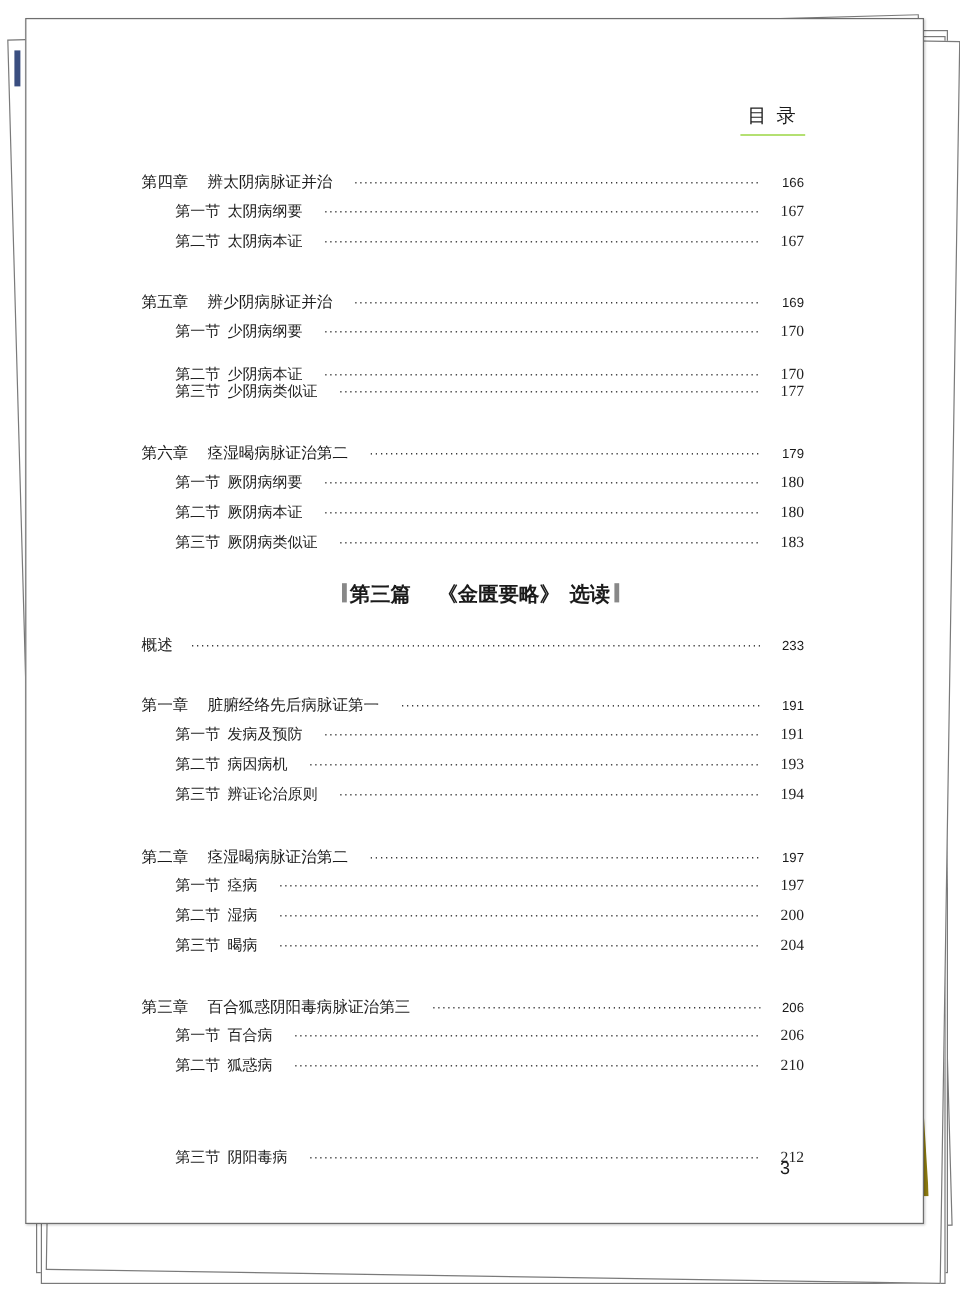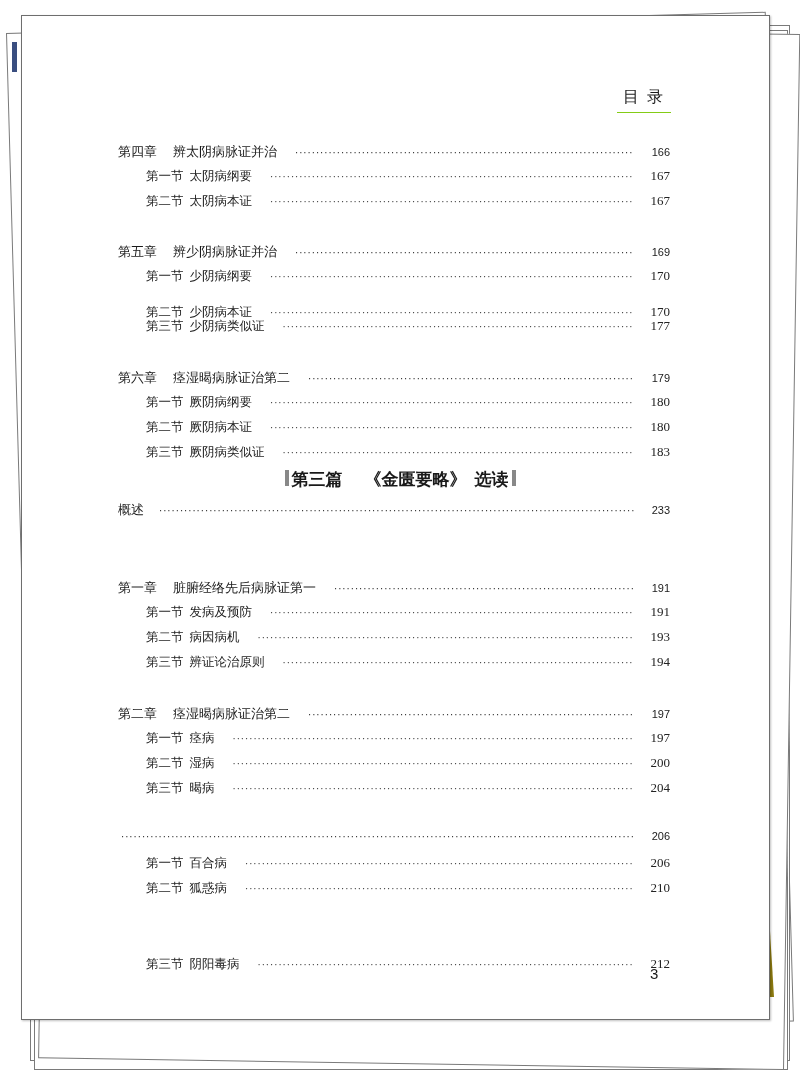--- a/index.html
+++ b/index.html
@@ -23,21 +23,21 @@
   .row .dots { flex:1; overflow:hidden; margin:0 3px; color:#333; letter-spacing:1px; font-size:10px; }
   .row .dots::before { content:"································································································································"; }
   .row .pg { flex:none; }
   .chapter { font-family:"DejaVu Sans", "Liberation Sans", sans-serif; font-size:13px; }
   .chapter .num { margin-right:16px; }
   .chapter .pg { font-family:"Liberation Sans", sans-serif; font-size:11px; }
   .section { font-size:12.5px; color:#222; }
   .section .label { padding-left:28px; }
   .section .num { margin-right:6px; }
   .section .pg { font-family:"Liberation Serif", serif; font-size:13px; }
-  .part-title { position:absolute; left:0; width:800px; top:468px; text-align:center;
+  .part-title { position:absolute; left:0; width:800px; top:484px; text-align:center;
                 font-family:"DejaVu Serif", serif; font-weight:bold; font-size:17px; }
   .part-title .bar { display:inline-block; width:4px; height:16px; background:#888; vertical-align:-1px; margin:0 3px; }
   .part-title .gap { display:inline-block; width:22px; }
   .page-number { position:absolute; left:650px; top:965px; font-family:"Liberation Sans", sans-serif; font-size:15px; }
 </style>
 </head>
 <body>
 
 <div class="sheet back1"></div>
 <div class="accent-blue"></div>
@@ -103,21 +103,21 @@
     <span class="label"><span class="num">第二节</span><span>厥阴病本证</span></span>
     <span class="dots"></span>
     <span class="pg">180</span>
   </div>
   <div class="row section" style="top:444px">
     <span class="label"><span class="num">第三节</span><span>厥阴病类似证</span></span>
     <span class="dots"></span>
     <span class="pg">183</span>
   </div>
 
-  <div class="row chapter" style="top:501px">
+  <div class="row chapter" style="top:529px">
     <span class="label">概述</span>
     <span class="dots" style="margin-left:0"></span>
     <span class="pg">233</span>
   </div>
 
   <div class="row chapter" style="top:579px">
     <span class="label"><span class="num">第一章</span><span>脏腑经络先后病脉证第一</span></span>
     <span class="dots"></span>
     <span class="pg">191</span>
   </div>
@@ -152,20 +152,21 @@
     <span class="dots"></span>
     <span class="pg">200</span>
   </div>
   <div class="row section" style="top:780px">
     <span class="label"><span class="num">第三节</span><span>暍病</span></span>
     <span class="dots"></span>
     <span class="pg">204</span>
   </div>
 
   <div class="row chapter" style="top:830px">
+    <span class="label"><span class="num">第三章</span><span>百合狐惑阴阳毒病脉证治第三</span></span>
     <span class="dots"></span>
     <span class="pg">206</span>
   </div>
   <div class="row section" style="top:855px">
     <span class="label"><span class="num">第一节</span><span>百合病</span></span>
     <span class="dots"></span>
     <span class="pg">206</span>
   </div>
   <div class="row section" style="top:880px">
     <span class="label"><span class="num">第二节</span><span>狐惑病</span></span>

